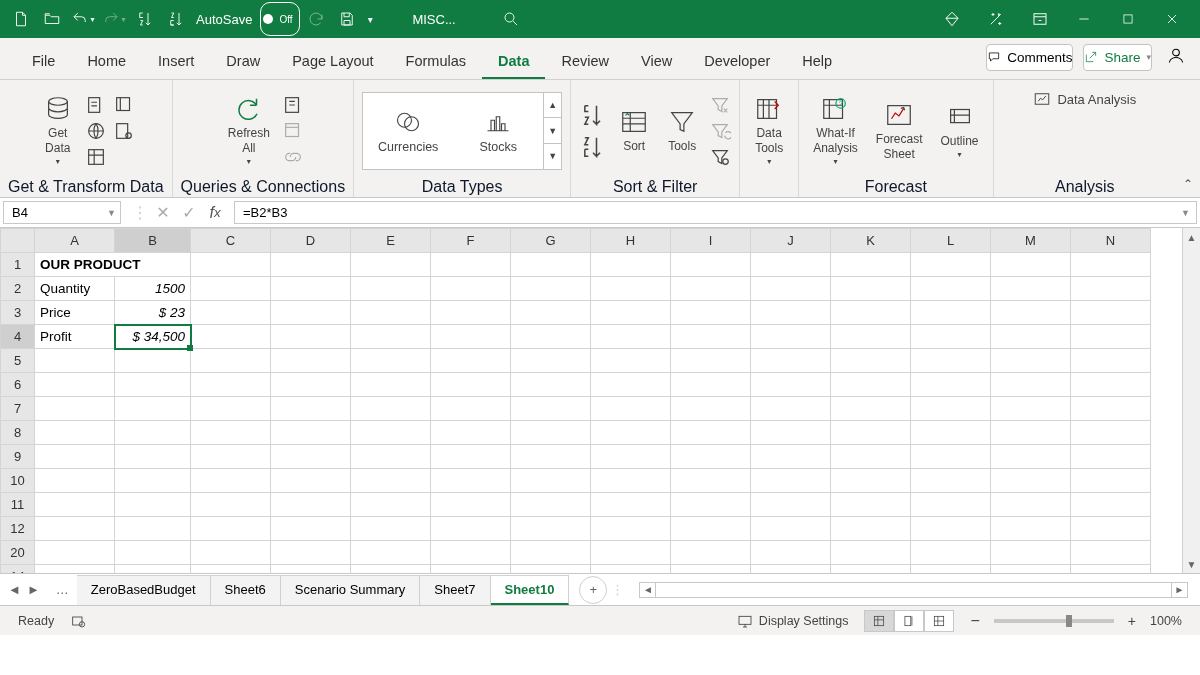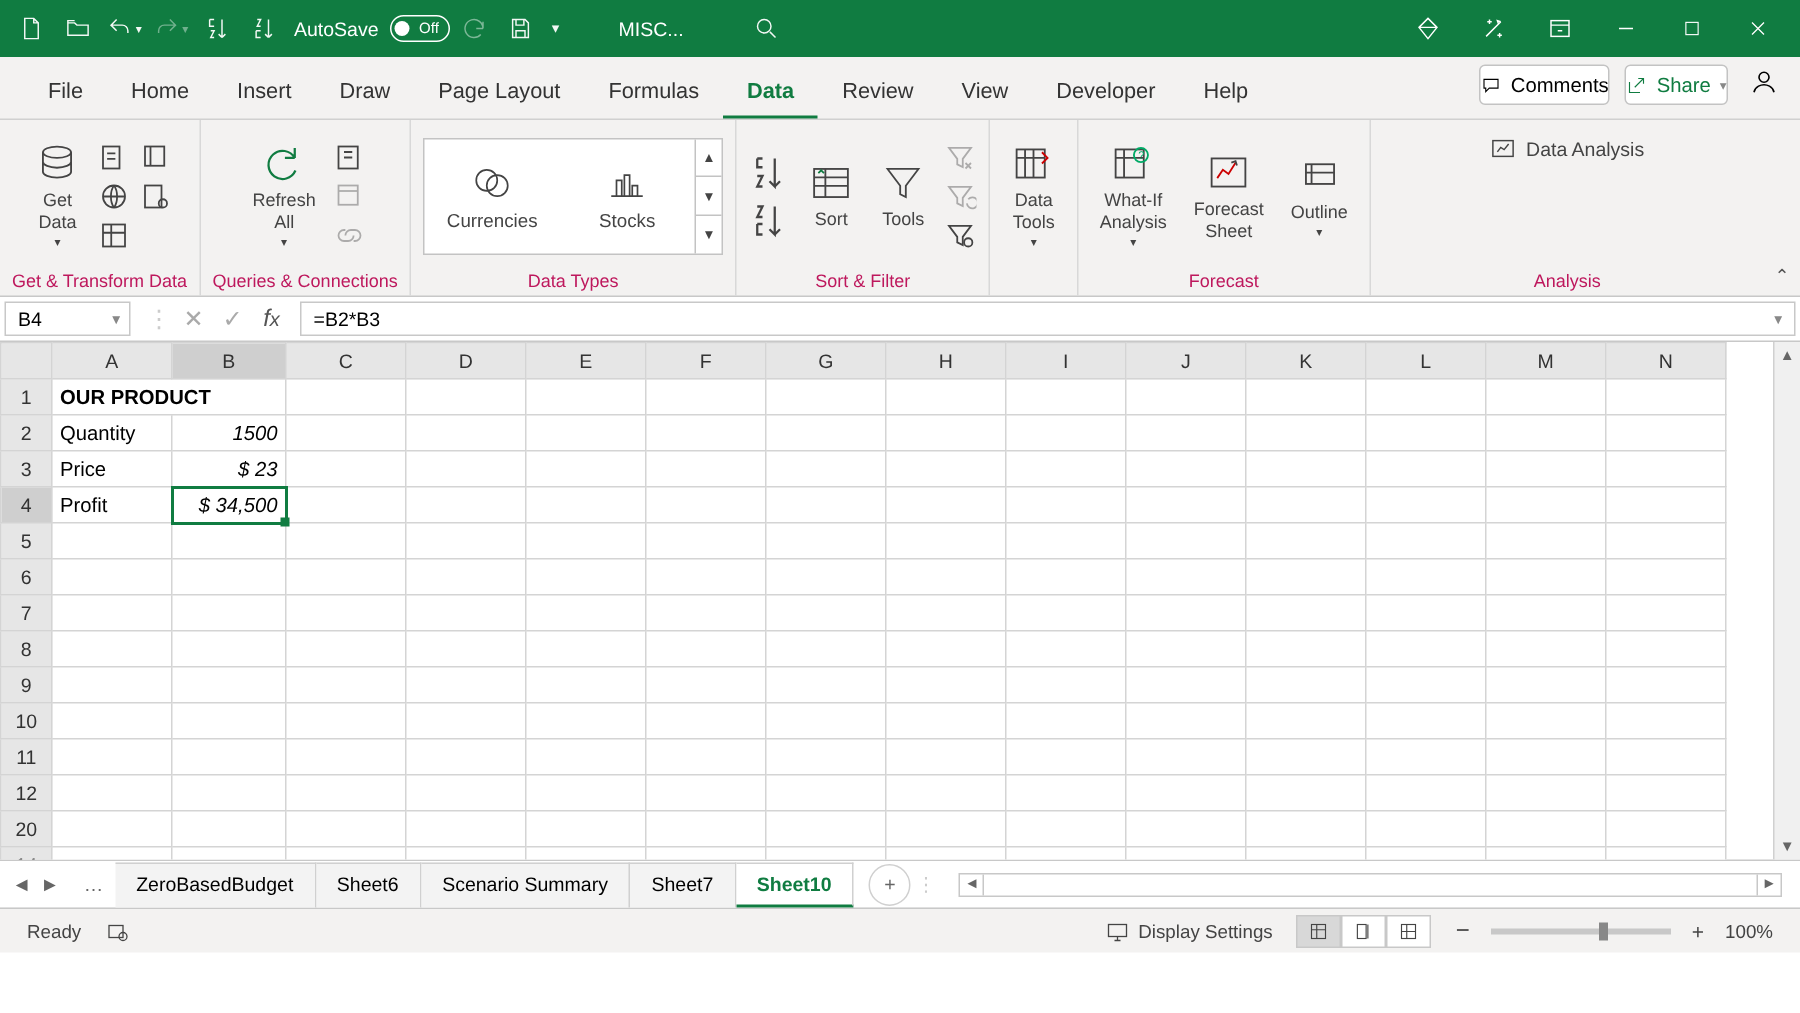--- a/index.html
+++ b/index.html
@@ -4,21 +4,21 @@
 <style>
   * { box-sizing: border-box; margin: 0; padding: 0; font-family: "Segoe UI", Arial, sans-serif; }
   html, body { width: 1200px; height: 675px; overflow: hidden; background: #fff; }
   
   
   .titlebar { height: 38px; background: #107c41; display: flex; align-items: center; color: #fff; padding: 0 6px; }
   .titlebar .qat { display: flex; align-items: center; gap: 1px; }
   .titlebar .qat-btn { width: 30px; height: 30px; display: flex; align-items: center; justify-content: center; color: #fff; opacity: .95; }
   .titlebar .qat-btn svg { width: 18px; height: 18px; }
   .autosave { display: flex; align-items: center; gap: 8px; font-size: 13px; margin-left: 4px; }
-  .switch { width: 40px; height: 18px; border: 1px solid #fff; border-radius: 10px; display: flex; align-items: center; padding: 0 2px; position: relative; }
+  .switch { width: 40px; height: 18px; border: 1px solid #fff; border-radius: 10px; display: flex; align-items: center; padding: 16px 2px; position: relative; }
   .switch .knob { width: 10px; height: 10px; border-radius: 50%; background: #fff; }
   .switch .label { font-size: 10px; margin-left: 6px; }
   .title-text { font-size: 13px; margin-left: 35px; }
   .search-icon { margin-left: 40px; }
   .titlebar .spacer { flex: 1; }
   .titlebar .right-btn { width: 44px; height: 38px; display: flex; align-items: center; justify-content: center; }
   
   
   .ribbon-tabs { height: 42px; background: #f3f2f1; display: flex; align-items: end; padding-left: 16px; border-bottom: 1px solid #d0d0d0; }
   .ribbon-tab { padding: 10px 16px 10px; font-size: 14.5px; color: #333; cursor: pointer; }
@@ -26,36 +26,36 @@
   .ribbon-tab.active { color: #107c41; font-weight: 600; border-bottom: 2px solid #107c41; padding-bottom: 8px; }
   .ribbon-tabs .right { margin-left: auto; display: flex; align-items: center; gap: 10px; padding-right: 10px; padding-bottom:6px;}
   .btn-pill { border: 1px solid #c3c3c3; border-radius: 4px; padding: 5px 0; font-size: 13.5px; display: flex; align-items: center; gap: 6px; background:#fff;}
   .btn-pill.share { color: #107c41; }
   .btn-pill svg { width: 14px; height: 14px; }
   
   
   .ribbon { height: 118px; background: #f3f2f1; display: flex; border-bottom: 1px solid #c8c8c8; font-size: 12px; color: #444; }
   .group { border-right: 1px solid #d8d8d8; display: flex; flex-direction: column; align-items: center; padding: 4px 8px 0; }
   .group .items { flex: 1; display: flex; align-items: center; gap: 6px; }
-  .group .label { height: 20px; font-size: 12px; color: #be185d; display:flex; align-items:center;}
+  .group .label { height: 20px; font-size: 16px; color: #0f172a; display:flex; align-items:center;}
   .big-btn { display: flex; flex-direction: column; align-items: center; justify-content: center; padding: 2px 6px; gap: 2px; text-align:center; line-height:1.2;}
   .big-btn svg { width: 30px; height: 30px; }
   .small-stack { display: flex; flex-direction: column; gap: 4px; }
   .small-btn { width: 22px; height: 22px; display: flex; align-items: center; justify-content: center; }
   .gallery { border: 1px solid #c3c3c3; background: #fff; height: 78px; display: flex; align-items: center; }
   .gallery .gitem { width: 90px; display:flex; flex-direction:column; align-items:center; gap:4px; font-size:12.5px;}
   .gallery .gitem svg{width:30px;height:28px;}
   .gallery-ctrl { width: 18px; border-left: 1px solid #c3c3c3; height: 100%; display: flex; flex-direction: column; }
   .gallery-ctrl div { flex: 1; display: flex; align-items:center; justify-content:center; border-bottom:1px solid #c3c3c3; font-size:9px;}
   .gallery-ctrl div:last-child{border-bottom:none;}
   .collapse-caret { width: 24px; display:flex; align-items:end; justify-content:center; padding-bottom:6px; color:#555;}
   
   
   .formula-bar { height: 30px; display: flex; align-items: stretch; border-bottom: 1px solid #c8c8c8; background:#fff;}
-  .namebox { width: 84px; border: 1px solid #c8c8c8; margin: 3px; display: flex; align-items: center; padding: 0 8px; font-size: 13px; position:relative;}
+  .namebox { width: 118px; border: 1px solid #c8c8c8; margin: 3px; display: flex; align-items: center; padding: 0 8px; font-size: 13px; position:relative;}
   .namebox .dd { position:absolute; right:4px; font-size:9px; color:#888;}
   .fb-btns { display:flex; align-items:center; gap:0; padding:0 6px;}
   .fb-btn { width:26px; height:24px; display:flex; align-items:center; justify-content:center; color:#aaa;}
   .fb-input { flex:1; border:1px solid #c8c8c8; margin:3px 3px 3px 0; padding:0 8px; font-size:13px; display:flex; align-items:center; position:relative;}
   .fb-input .dd2 { position:absolute; right:6px; font-size:9px; color:#888;}
   
   
   .grid-wrap { display:flex; height: 345px; }
   .grid { flex:1; position:relative; overflow:hidden; font-size:13.5px;}
   table.sheet { border-collapse: collapse; table-layout: fixed; }

